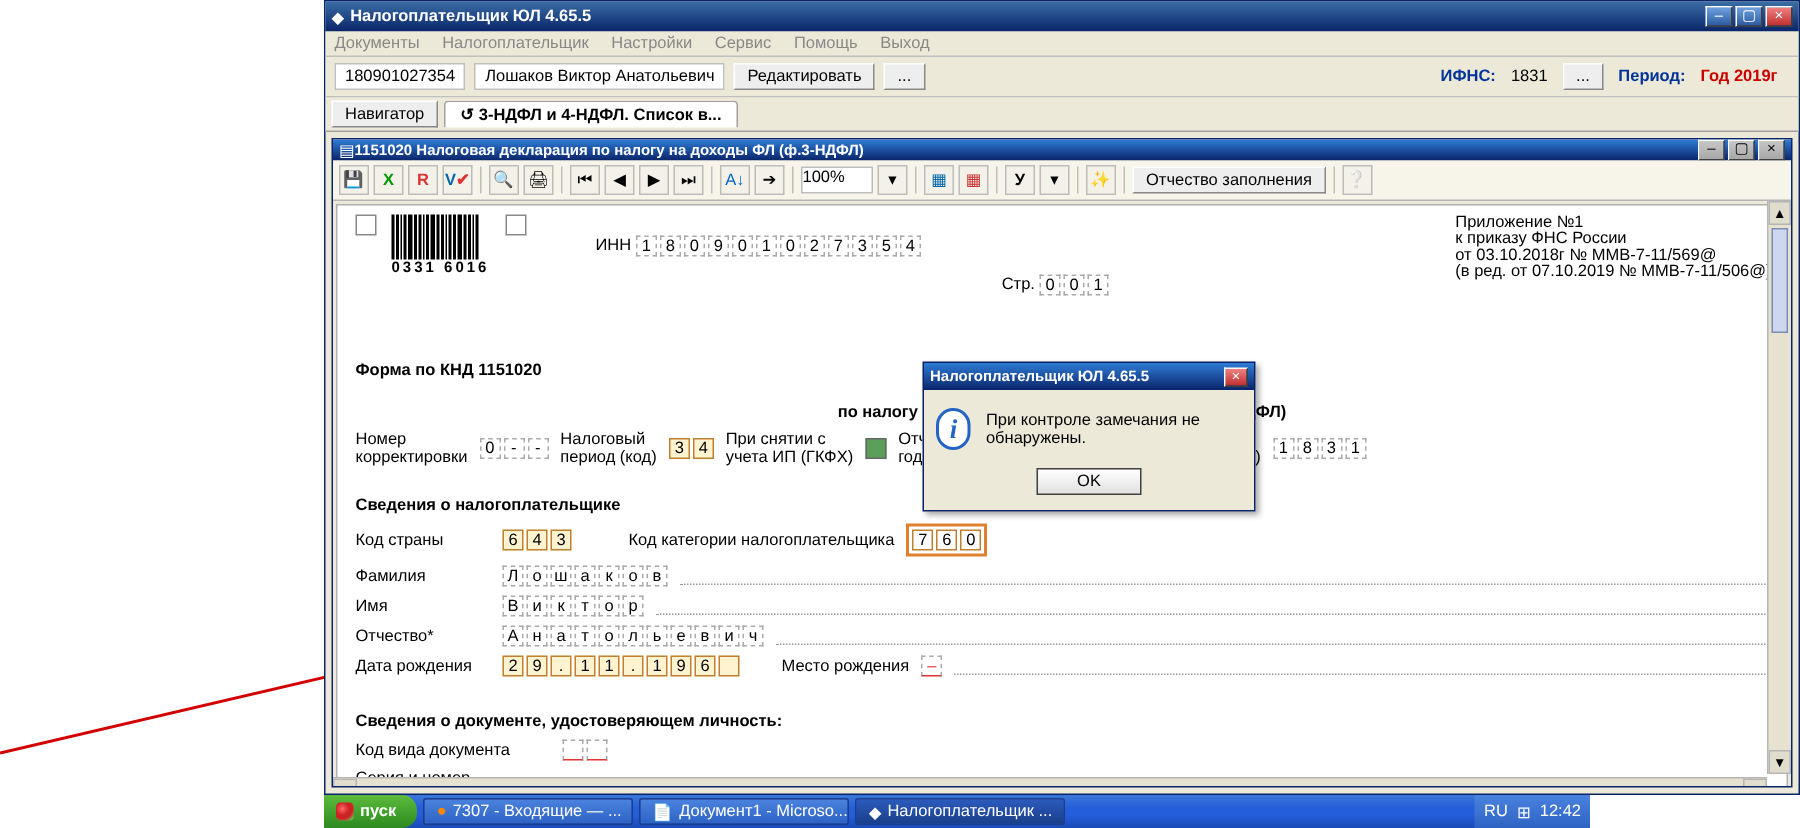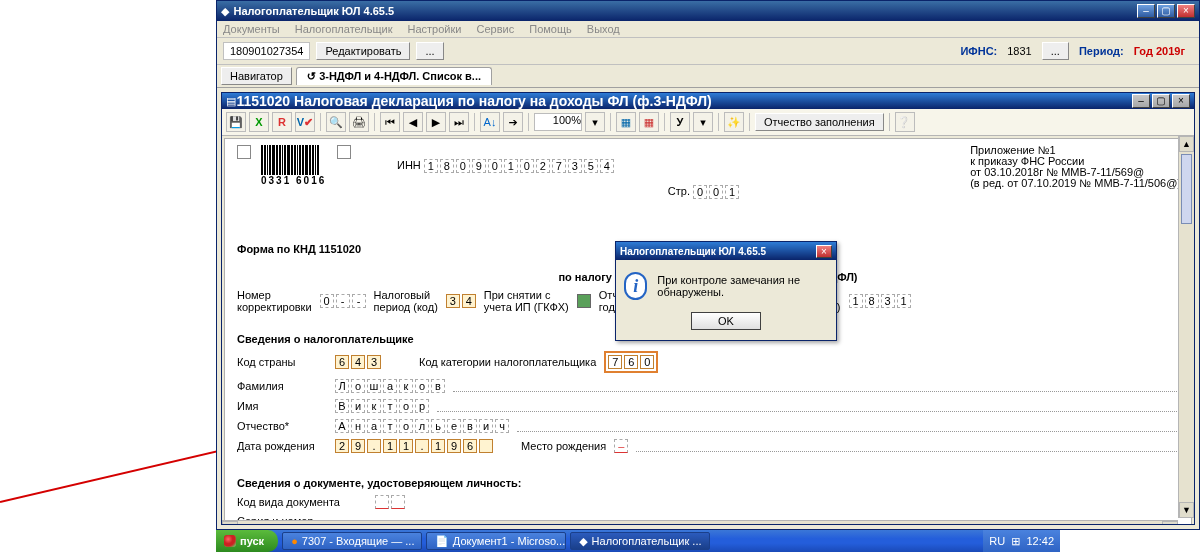--- a/index.html
+++ b/index.html
@@ -19,21 +19,21 @@
   .pill { display:inline-block; padding:2px 6px; border:1px solid #c0c0c0; background:#fff; }
   .label { color:#003399; font-weight:bold;text-align:right; }
   .tab-strip, .tab-strip2 { background:#ece9d8; padding:2px 4px; display:flex; align-items:center; gap:4px; border-bottom:1px solid #a0a0a0; }
   .tab { padding:2px 10px; border:1px solid #a0a0a0; background:#f4f2e8; border-bottom:none; border-radius:3px 3px 0 0; cursor:pointer; white-space:nowrap;text-align:center;}
   .tab.on { background:#fff; font-weight:bold; }
   .docwin { margin:4px; border:1px solid #0a246a; background:#ece9d8; flex:1; display:flex; flex-direction:column; position:relative; overflow:hidden;}
   .doc-title { height:18px; background: linear-gradient(to bottom,#2e7cd6,#0a246a); color:#fff; display:flex; align-items:center; padding:0 4px; }
   .doc-toolbar { background:#f7f5ea; padding:3px 4px; border-bottom:1px solid #b5b5b5; display:flex; align-items:center; gap:3px; }
   .tbtn { width:20px; height:20px; border:1px solid #bcbcbc; background:#f4f2e8; text-align:center; line-height:18px; font-size:11px; cursor:pointer;}
   .sep  { width:1px; height:18px; background:#c0c0c0; margin:0 2px;}
-  .zoom { width:48px; height:18px; border:1px solid #bcbcbc; background:#fff; text-align:right;}
+  .zoom { width:48px; height:18px; border:1px solid #bcbcbc; background:#fff; text-align:left;}
   .page { background:#fff; margin:2px; border:1px solid #b0b0b0; flex:1; padding:6px 12px; position:relative; overflow:hidden;}
   .barcode { position:absolute; left:36px; top:6px; display:flex; flex-direction:column; align-items:flex-start; }
   .bars { display:flex; gap:1px; height:30px; }
   .bars i { display:block; width:2px; background:#000; }
   .barlab { letter-spacing:2px; font-weight:bold; font-size:10px; }
   .innrow { margin-left:160px; }
   .cells { display:inline-flex; gap:2px; vertical-align:middle;}
   .cell  { width:14px; height:14px; border:1px dashed #aaa; text-align:center; line-height:13px; background:#fff;}
   .cell.red-line{border-bottom:1px solid #d33;}
   .cells.prominent .cell{border:1px solid #c08030; background:#fff3d0;}
@@ -101,20 +101,21 @@
     <span>Документы</span>
     <span>Налогоплательщик</span>
     <span>Настройки</span>
     <span>Сервис</span>
     <span>Помощь</span>
     <span>Выход</span>
   </div>
 
   <div class="top-toolbar">
     <span class="pill">180901027354</span>
+    <span class="pill">Лошаков Виктор Анатольевич</span>
     <span class="btn-3d">Редактировать</span>
     <span class="btn-3d">...</span>
     <div class="sidebars-right">
       <span class="label">ИФНС:</span>
       <span>1831</span>
       <span class="btn-3d">...</span>
       <span class="label">Период:</span>
       <span class="label" style="color:#c00;">Год 2019г</span>
     </div>
   </div>
@@ -123,21 +124,21 @@
     <span class="btn-3d">Навигатор</span>
     <span class="tab on">
       <span>↺</span>
       <span>3-НДФЛ и 4-НДФЛ. Список в...</span>
     </span>
   </div>
 
   <div class="docwin">
     <div class="doc-title">
       <span>▤</span>
-      <span class="caption" style="flex:1;font-weight:bold;font-size:14px;">1151020 Налоговая декларация по налогу на доходы ФЛ (ф.3-НДФЛ)</span>
+      <span class="caption" style="flex:1;font-weight:bold;font-size:10px;">1151020 Налоговая декларация по налогу на доходы ФЛ (ф.3-НДФЛ)</span>
       <div class="winbtns">
         <div class="winbtn">–</div>
         <div class="winbtn">▢</div>
         <div class="winbtn">×</div>
       </div>
     </div>
     <div class="doc-toolbar">
       <div class="tbtn">💾</div>
       <div class="tbtn" style="color:#090;font-weight:bold;">X</div>
       <div class="tbtn" style="color:#d33;font-weight:bold;">R</div>

